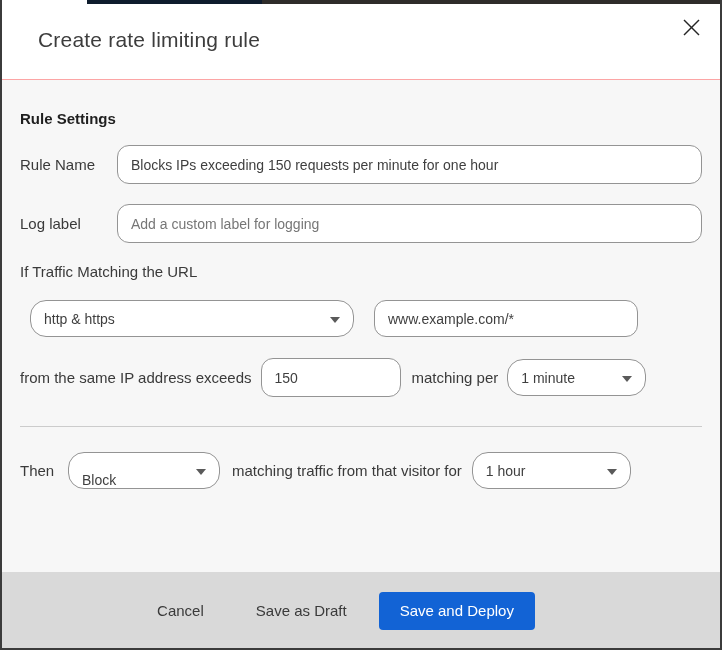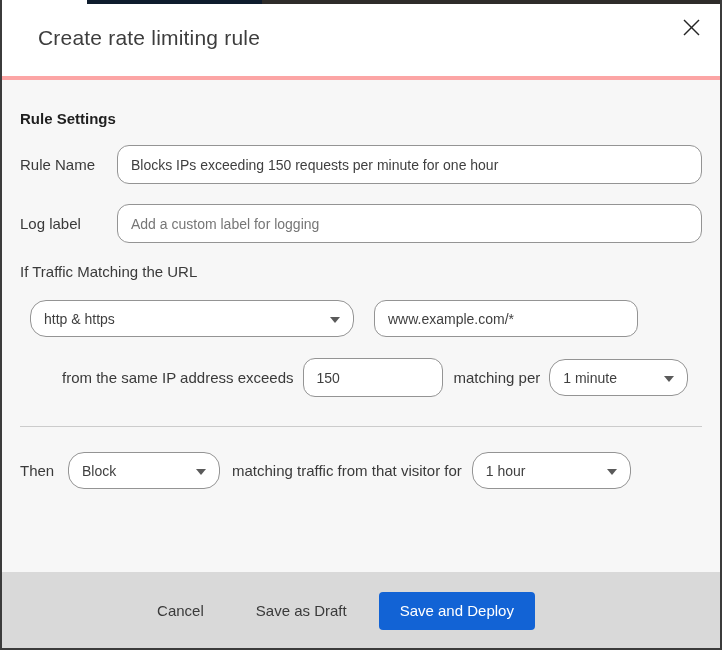--- a/index.html
+++ b/index.html
@@ -19,21 +19,21 @@
   
   .edge-strip { position: absolute; top: 0; height: 4px; z-index: 5; }
   .edge-strip.navy { left: 85px; width: 175px; background: #0e1c2d; }
   .edge-strip.charcoal { left: 260px; width: 462px; background: #2e2c2a; }
 
   
   .dialog-header {
     position: relative;
     height: 80px;
     background: #ffffff;
-    border-bottom: 4px solid #fca5a5;
+    border-bottom: 1px solid #fca5a5;
     display: flex;
     align-items: center;
     padding-left: 36px;
   }
   .dialog-title {
     font-size: 21px;
     font-weight: 400;
     color: #3d3d3d;
     letter-spacing: 0.2px;
   }
@@ -89,21 +89,21 @@
     border: 1px solid #949494;
     border-radius: 12px;
     height: 39px;
     padding: 0 13px;
     outline: none;
   }
   .text-input::placeholder { color: #767676; opacity: 1; }
   .wide { flex: 1 1 auto; }
 
   .row-match { margin-top: 20px; padding-left: 10px; }
-  .row-threshold { margin-top: 21px; margin-left: 42px; }
+  .row-threshold { margin-top: 21px; }
 
   .select-box {
     position: relative;
     background: #fff;
     border: 1px solid #949494;
     border-radius: 16px;
     height: 37px;
     display: flex;
     align-items: center;
     padding: 0 30px 0 13px;
@@ -150,21 +150,21 @@
 
   .section-divider {
     margin-top: 29px;
     border: none;
     border-top: 1px solid #cccccc;
     height: 0;
   }
 
   .row-action { margin-top: 25px; }
   .then-label { width: 48px; flex: 0 0 48px; font-size: 15px; }
-  .action-select { width: 152px; }
+  .action-select { width: 152px; align-items: flex-end; }
   .action-middle { margin-left: 12px; margin-right: 10px; }
   .duration-select { width: 159px; }
 
   
   .dialog-footer {
     height: 77px;
     background: #d9d9d9;
     display: flex;
     align-items: center;
     justify-content: center;

